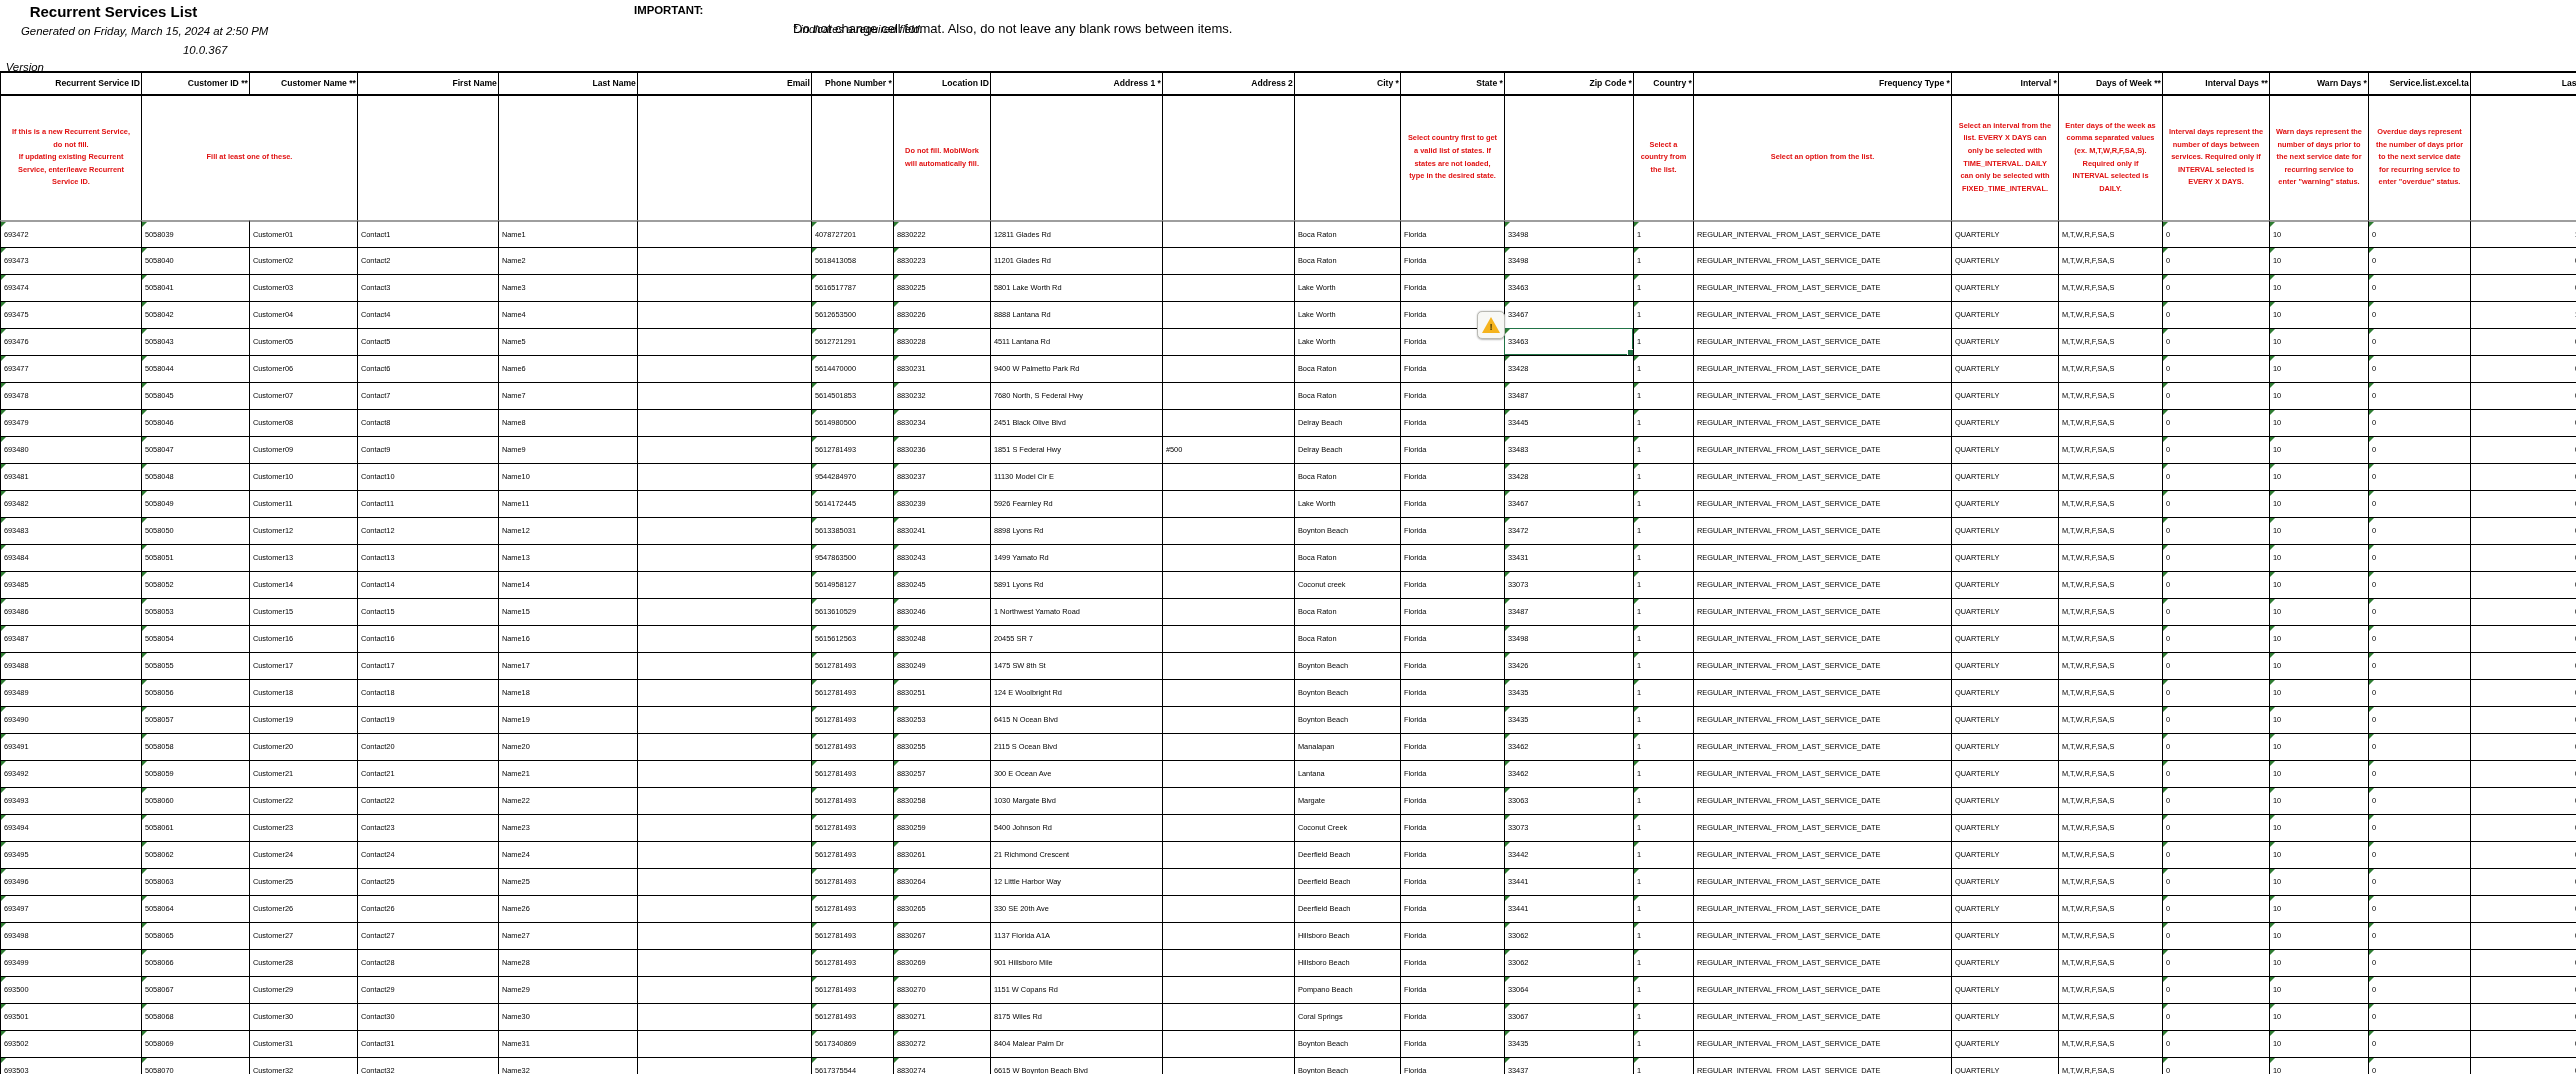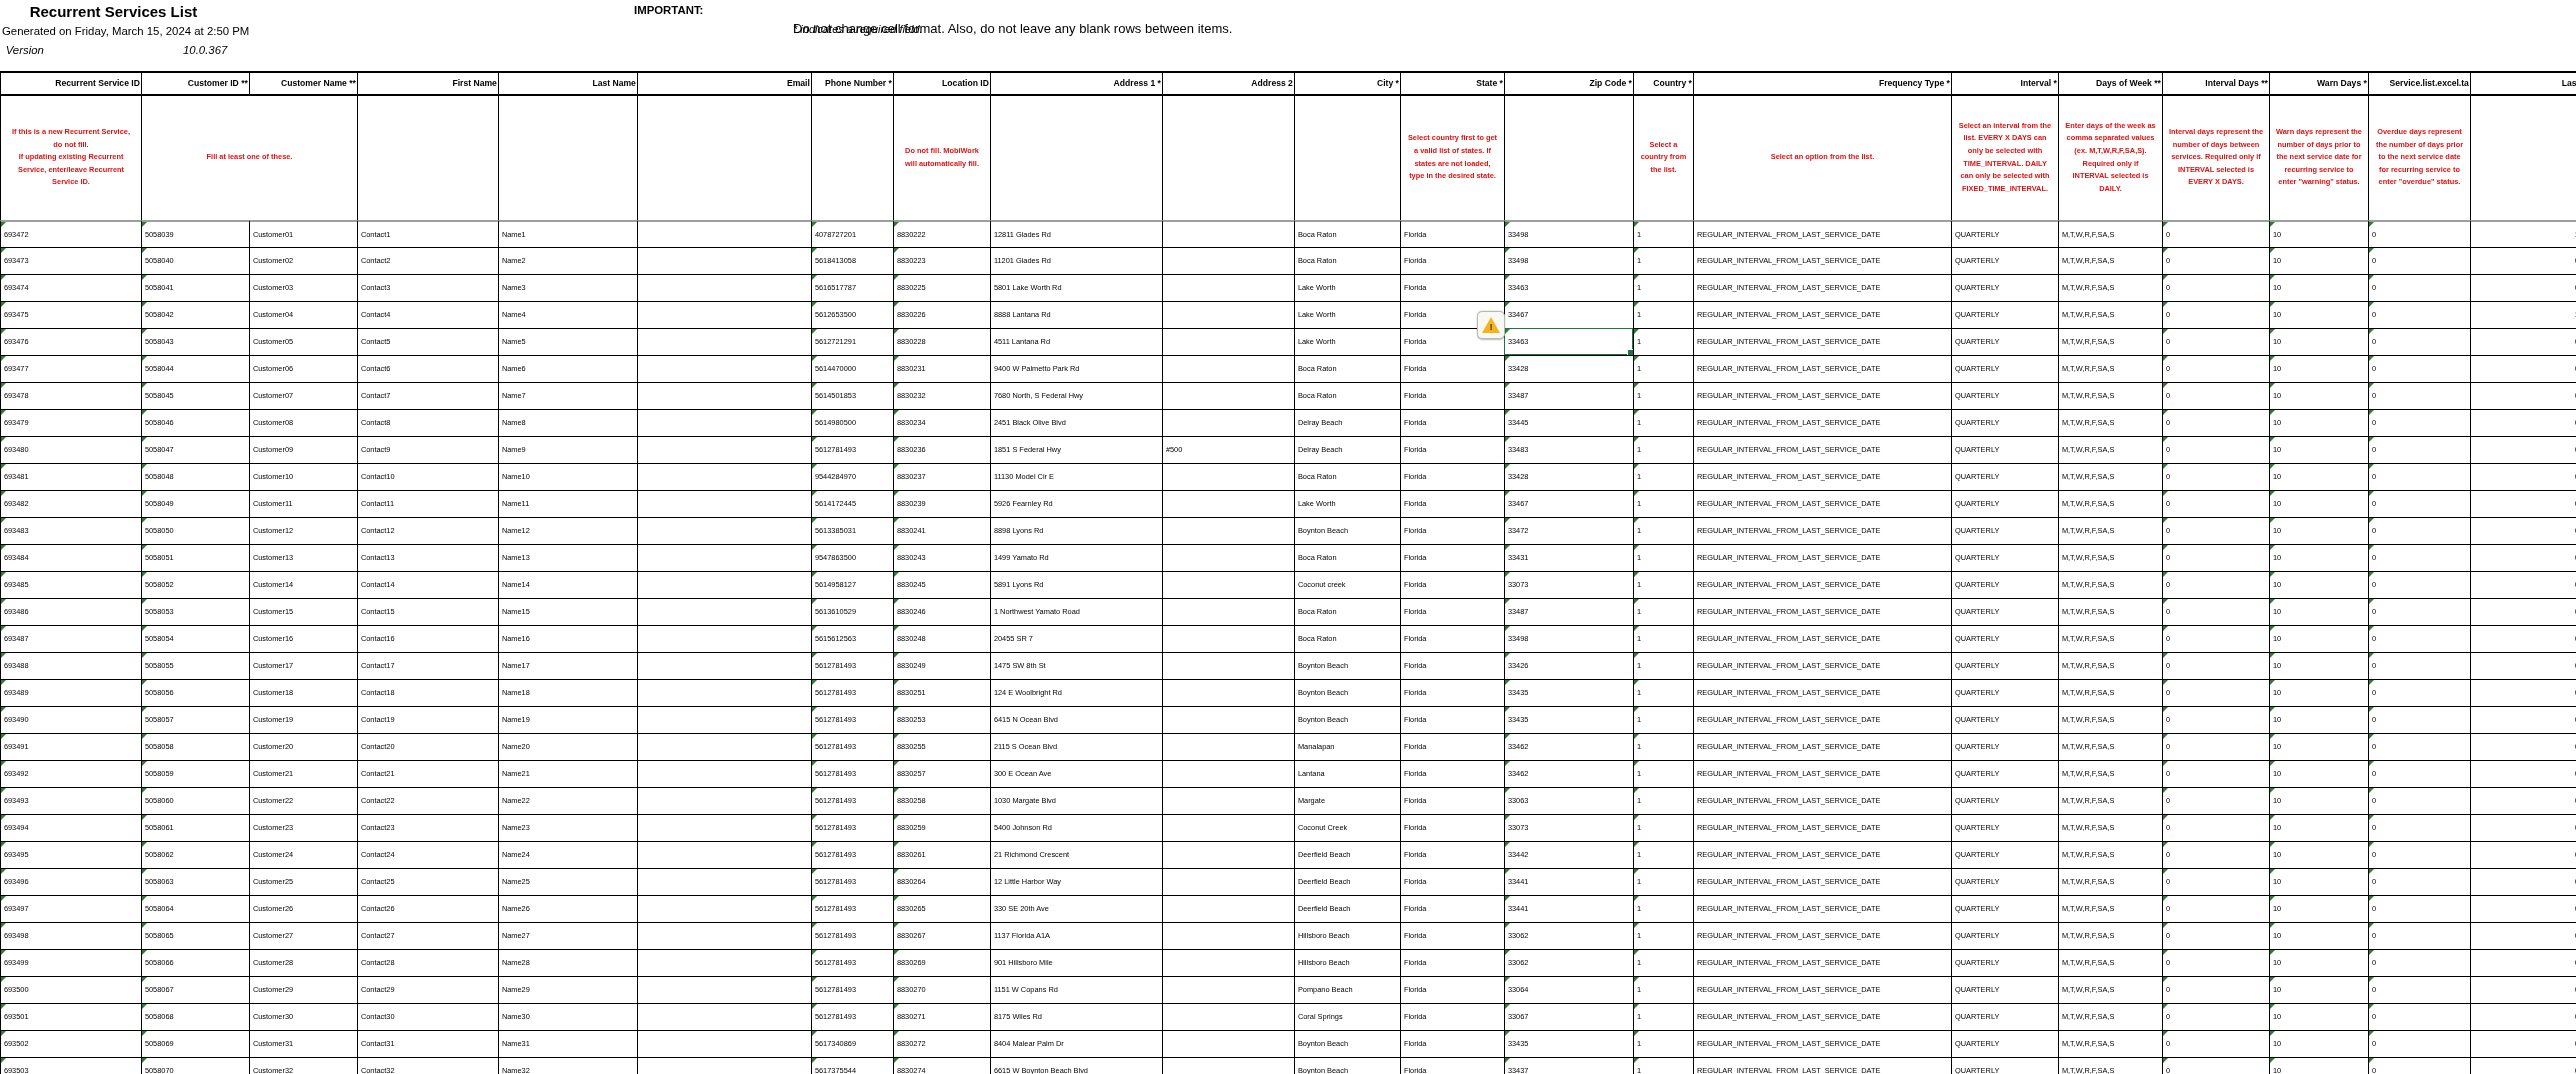--- a/index.html
+++ b/index.html
@@ -1,22 +1,22 @@
 <!DOCTYPE html>
 <html style="font-size:9px"><head>
 <meta charset="utf-8">
 <style>
   html,body{margin:0;padding:0;background:#fff;}
   body{width:2576px;height:1075px;overflow:hidden;font-family:"Liberation Sans",sans-serif;}
   .sheet{position:relative;width:2576px;height:1075px;background:#fff;overflow:hidden;}
 
   
   .title{position:absolute;left:5.7px;top:3.4px;font-size:15px;font-weight:bold;color:#000;padding-left:24px;}
-  .generated{position:absolute;left:2px;top:25px;font-size:11.4px;color:#000;}
-  .version-label{position:absolute;left:5.7px;top:44px;font-size:11.4px;font-style:italic;color:#000;}
+  .generated{position:absolute;left:21px;top:25px;font-size:11.4px;font-style:italic;color:#000;}
+  .version-label{position:absolute;left:5.7px;top:61px;font-size:11.4px;font-style:italic;color:#000;}
   .version-value{position:absolute;left:183px;top:44px;font-size:11.4px;font-style:italic;color:#000;}
   .important-label{position:absolute;left:634px;top:4px;font-size:11.4px;font-weight:bold;color:#000;}
   .important-note1{position:absolute;left:793px;top:21px;font-size:13px;color:#000;}
   .important-note2{position:absolute;left:793px;top:23px;font-size:11px;font-style:italic;color:#000;}
 
   
   table.grid{position:absolute;left:0;top:71px;width:2576px;table-layout:fixed;
              border-collapse:separate;border-spacing:0;}
   table.grid th,table.grid td{box-sizing:border-box;overflow:hidden;position:relative;}
 

